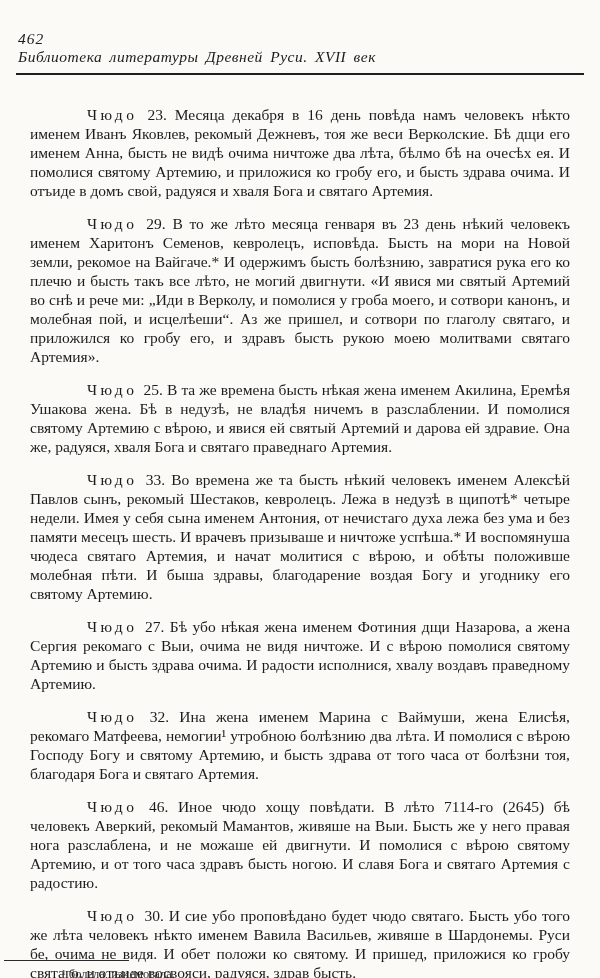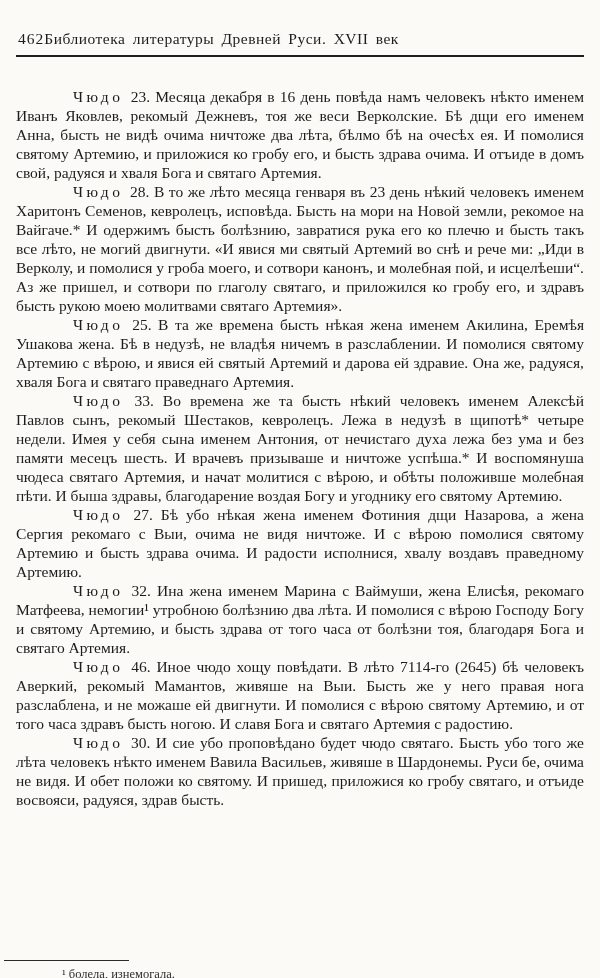--- a/index.html
+++ b/index.html
@@ -13,22 +13,24 @@
   .page {
     box-sizing: border-box;
     width: 600px; height: 978px;
     padding: 30px 16px 0 16px;
     position: relative;
   }
   
   .running-head {
     display: flex;
     align-items: baseline;
+    font-style: italic;
     font-size: 15.5px;
     padding: 0 2px;
+    flex-direction: column;
   }
   .page-number {
     flex: 0 0 auto;
     letter-spacing: 1px;
   }
   .running-title {
     flex: 1 1 auto;
     letter-spacing: 0.5px;
     word-spacing: 3px;
     padding-right: 60px;
@@ -39,21 +41,21 @@
     margin: 7px 0 0 0;
   }
   
   .body-text {
     margin-top: 30px;
     font-size: 15.5px;
     line-height: 19px;
     text-align: justify;
   }
   .body-text p {
-    margin: 0;
+    margin: 14px;
     text-indent: 57px;
   }
   .miracle-word {
     letter-spacing: 3.5px;
   }
   .miracle-num {
     margin-left: 2px;
   }
   
   .footnote-block {
@@ -88,21 +90,21 @@
   <hr class="head-rule">
 
   <div class="body-text">
     <p>
       <span class="miracle-word">Чюдо</span>
       <span class="miracle-num">23.</span>
       <span>Месяца декабря в 16 день повѣда намъ человекъ нѣкто именем Иванъ Яковлев, рекомый Дежневъ, тоя же веси Верколские. Бѣ дщи его именем Анна, бысть не видѣ очима ничтоже два лѣта, бѣлмо бѣ на очесѣх ея. И помолися святому Артемию, и приложися ко гробу его, и бысть здрава очима. И отъиде в домъ свой, радуяся и хваля Бога и святаго Артемия.</span>
     </p>
     <p>
       <span class="miracle-word">Чюдо</span>
-      <span class="miracle-num">28.</span>
+      <span class="miracle-num">29.</span>
       <span>В то же лѣто месяца генваря въ 23 день нѣкий человекъ именем Харитонъ Семенов, кевролецъ, исповѣда. Бысть на мори на Новой земли, рекомое на Вайгаче.* И одержимъ бысть болѣзнию, завратися рука его ко плечю и бысть такъ все лѣто, не могий двигнути. «И явися ми святый Артемий во снѣ и рече ми: „Иди в Верколу, и помолися у гроба моего, и сотвори канонъ, и молебная пой, и исцелѣеши“. Аз же пришел, и сотвори по глаголу святаго, и приложился ко гробу его, и здравъ бысть рукою моею молитвами святаго Артемия».</span>
     </p>
     <p>
       <span class="miracle-word">Чюдо</span>
       <span class="miracle-num">25.</span>
       <span>В та же времена бысть нѣкая жена именем Акилина, Еремѣя Ушакова жена. Бѣ в недузѣ, не владѣя ничемъ в разслаблении. И помолися святому Артемию с вѣрою, и явися ей святый Артемий и дарова ей здравие. Она же, радуяся, хваля Бога и святаго праведнаго Артемия.</span>
     </p>
     <p>
       <span class="miracle-word">Чюдо</span>
       <span class="miracle-num">33.</span>

